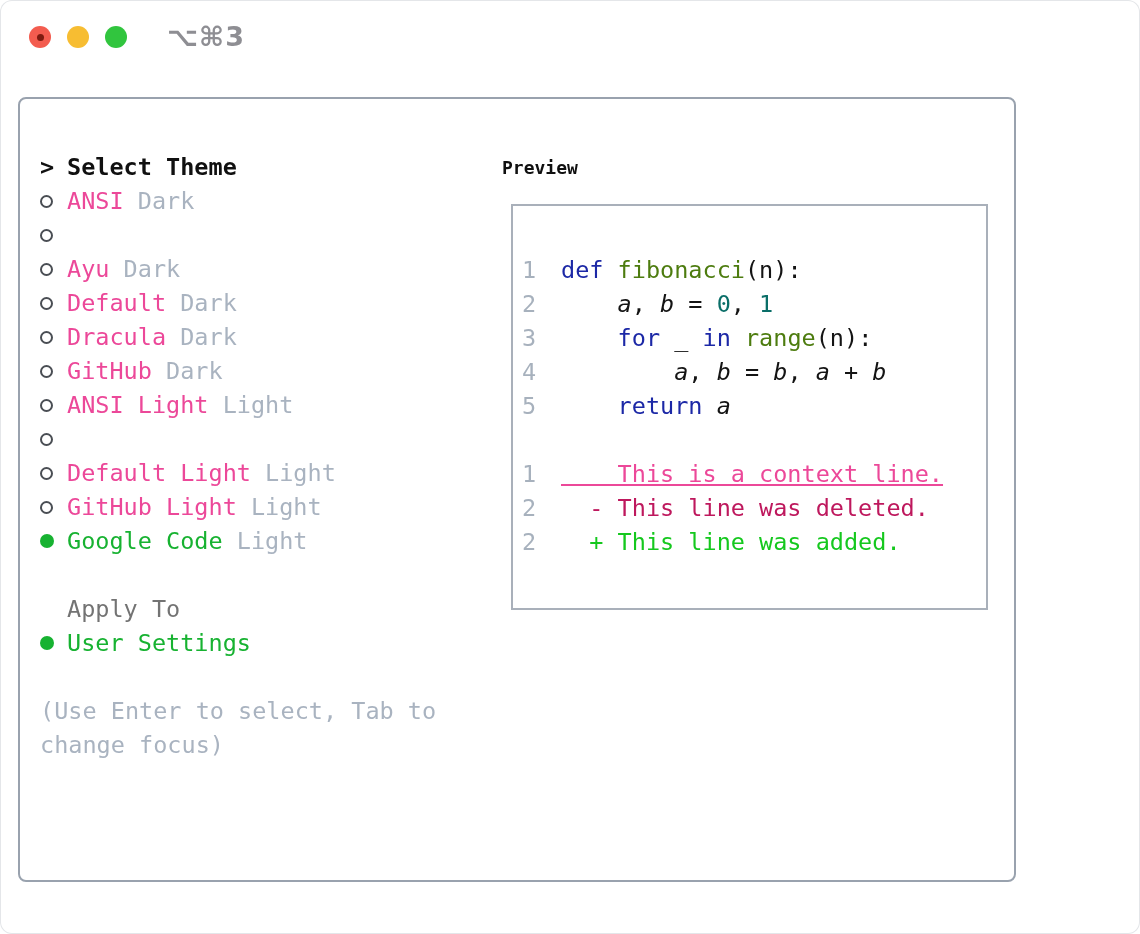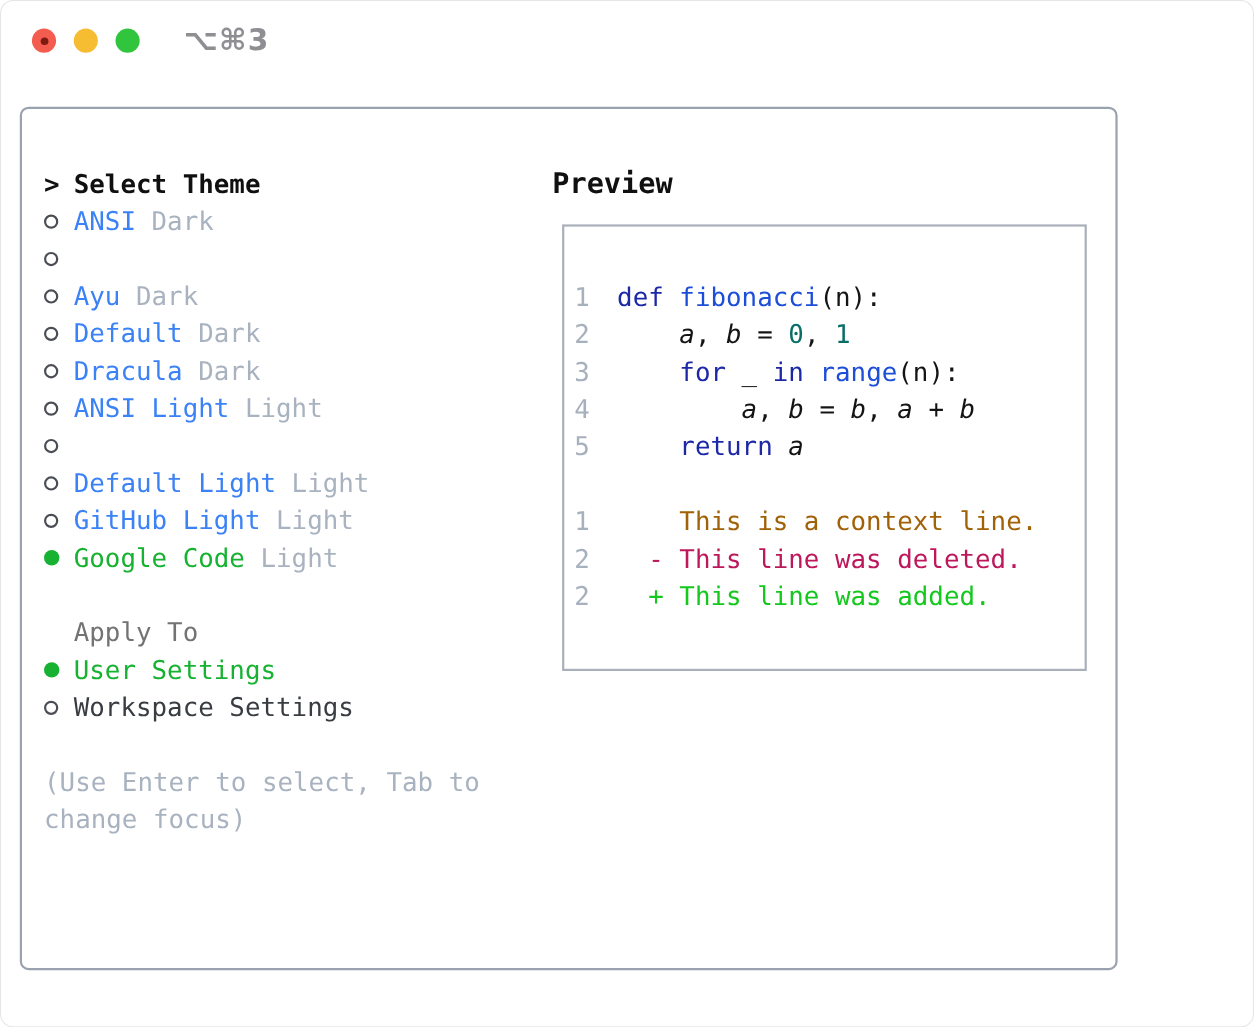--- a/index.html
+++ b/index.html
@@ -28,44 +28,44 @@
   }
   .left-col { position:absolute; left:20px; top:51px; font-size:23.5px; color:#393d42; }
   .row { height:34px; display:flex; align-items:center; }
   .marker { width:27px; flex:none; display:flex; align-items:center; }
   .chev { font-weight:bold; color:#111; }
   .dot { width:13px; height:13px; border:2px solid #4a4e54; border-radius:50%; box-sizing:border-box; }
   .dot.filled { width:14px; height:14px; border:none; background:#17b231; }
   .text { white-space:pre; }
   .hdr .text { font-weight:bold; color:#101010; }
   .variant { color:#a9b3c0; margin-left:1ch; }
-  .item .name { color:#3b82f6; }
+  .item .name { color:#ec4899; }
   .item.selected .name { color:#17b231; }
   .apply.selected .name { color:#17b231; }
   .section .text { color:#737373; }
   .spacer { height:34px; }
   .help { color:#a9b3c0; }
   
   .preview-label {
     position:absolute; left:482px; top:51px; height:34px; display:flex; align-items:center;
-    font-size:26px; font-weight:bold; color:#101010;
+    font-size:18px; font-weight:bold; color:#101010;
   }
   .preview-box {
     position:absolute; left:491px; top:105px; width:477px; height:406px;
     border:2px solid #a9b0ba; box-sizing:border-box; overflow:hidden;
     padding:47px 0 0 9px; font-size:23.5px;
   }
   .code-row { height:34px; display:flex; align-items:center; white-space:pre; }
   .gutter { width:39px; flex:none; color:#a7b1bd; }
   .s-kw  { color:#1c28a6; }
-  .s-fn  { color:#1d4ed8; }
+  .s-fn  { color:#4d7c0f; }
   .s-num { color:#0a6e68; }
   .s-pl  { color:#141414; }
   .s-var { color:#141414; font-style:italic; }
-  .s-ctx { color:#a16207; }
+  .s-ctx { color:#ec4899;text-decoration:underline; }
   .s-del { color:#be185d; }
   .s-add { color:#15c81e; }
 </style>
 </head>
 <body>
 
 <div class="window">
 
   <div class="titlebar">
     <button class="tl red"></button>
@@ -111,20 +111,26 @@
           <div class="row item">
             <span class="marker">
               <span class="dot"></span>
             </span>
             <span class="text"><span class="name">Dracula</span><span class="variant">Dark</span></span>
           </div>
           <div class="row item">
             <span class="marker">
               <span class="dot"></span>
             </span>
+            <span class="text"><span class="name">GitHub</span><span class="variant">Dark</span></span>
+          </div>
+          <div class="row item">
+            <span class="marker">
+              <span class="dot"></span>
+            </span>
             <span class="text"><span class="name">ANSI Light</span><span class="variant">Light</span></span>
           </div>
           <div class="row item">
             <span class="marker">
               <span class="dot"></span>
             </span>
           </div>
           <div class="row item">
             <span class="marker">
               <span class="dot"></span>
@@ -152,26 +158,20 @@
         <span class="text">Apply To</span>
       </div>
 
       <div id="apply-list">
           <div class="row apply selected">
             <span class="marker">
               <span class="dot filled"></span>
             </span>
             <span class="text"><span class="name">User Settings</span></span>
           </div>
-          <div class="row apply">
-            <span class="marker">
-              <span class="dot"></span>
-            </span>
-            <span class="text"><span class="name">Workspace Settings</span></span>
-          </div>
         </div>
 
       <div class="spacer"></div>
 
       <div class="row help">
         <span class="text">(Use Enter to select, Tab to</span>
       </div>
       <div class="row help">
         <span class="text">change focus)</span>
       </div>

